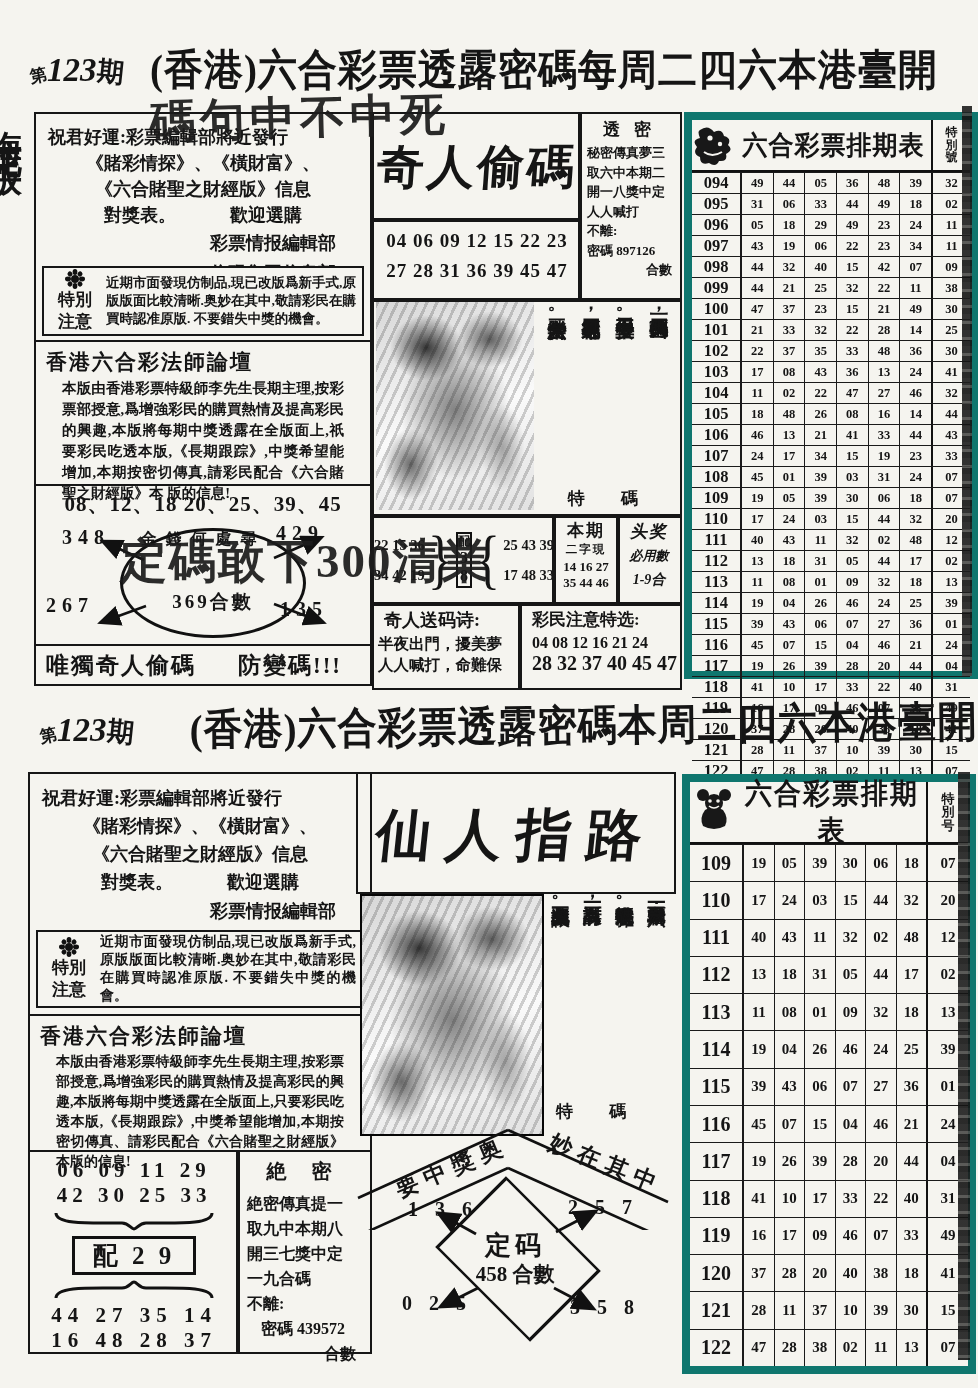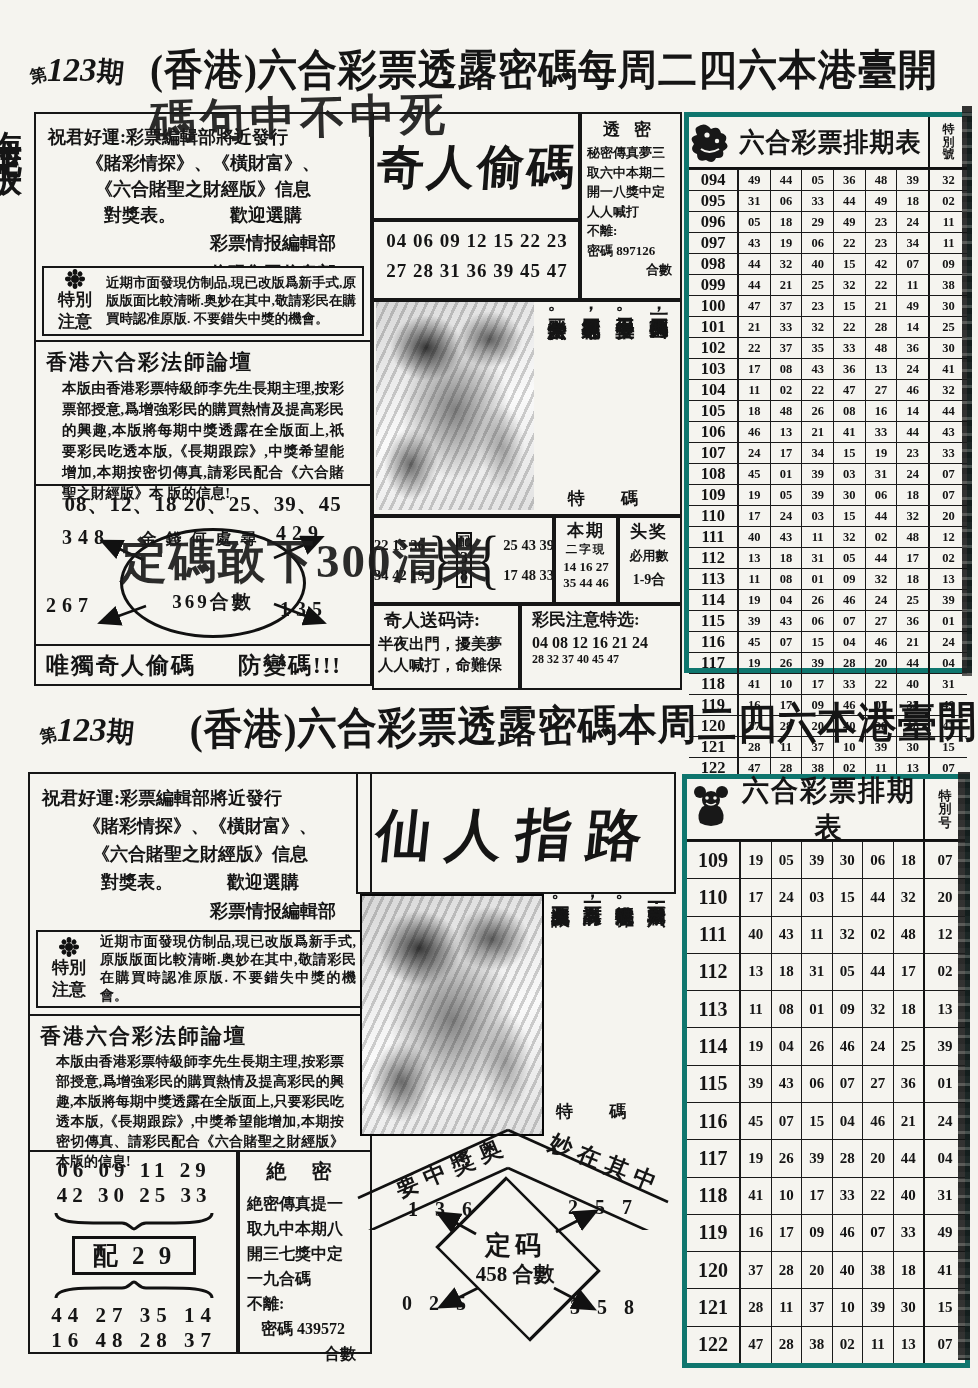--- a/index.html
+++ b/index.html
@@ -1,20 +1,20 @@
 <!DOCTYPE html>
 <html><head>
 <meta charset="utf-8">
 <style>
   html,body{margin:0;padding:0;background:#9a9a96;}
   .page{position:relative;width:978px;height:1388px;margin:0 auto;background:#f5f4ef;
         font-family:"Liberation Serif","DejaVu Serif",serif;color:#151515;overflow:hidden;}
   .abs{position:absolute;}
   .b2{border:2px solid #161616;}
-  .b3{border:5px solid #0f766e;}
+  .b3{border:8px solid #0f766e;}
   .ctr{text-align:center;}
   .bold{font-weight:bold;}
   .hdr{font-weight:bold;font-size:39px;letter-spacing:1px;white-space:nowrap;transform:scaleY(1.08);transform-origin:left bottom;}
   .issue{white-space:nowrap;}
   .issue .pre{font-size:17px;font-weight:bold;display:inline-block;transform:rotate(-12deg);}
   .issue .num{font-size:33px;font-weight:bold;font-style:italic;}
   .issue .suf{font-size:27px;font-weight:bold;display:inline-block;transform:rotate(6deg);}
   .greet{font-size:18px;font-weight:bold;line-height:26px;padding:10px 12px 0 12px;}
   .dept{font-size:18px;font-weight:bold;line-height:30px;text-align:right;padding-right:34px;}
   .noticebox{display:flex;align-items:center;background:#f5f4ef;}
@@ -189,35 +189,35 @@
       <div>17 48 33</div>
     </div>
   </div>
 
   <div class="abs b2 ctr" style="left:552px;top:514px;width:64px;height:88px;">
     <div class="bold" style="font-size:17px;margin-top:3px;letter-spacing:2px;">本期</div>
     <div class="bold" style="font-size:11.5px;letter-spacing:2px;">二字現</div>
     <div class="bold" style="font-size:13px;margin-top:2px;">14 16 27</div>
     <div class="bold" style="font-size:13px;">35 44 46</div>
   </div>
-  <div class="abs b2 ctr" style="left:616px;top:514px;width:62px;height:88px;">
+  <div class="abs b2 ctr" style="left:616px;top:514px;width:62px;height:88px;font-style:italic;">
     <div class="bold" style="font-size:17px;margin-top:4px;letter-spacing:2px;">头奖</div>
     <div class="bold" style="font-size:13px;margin-top:4px;">必用數</div>
     <div class="bold" style="font-size:14px;margin-top:6px;">1-9合</div>
   </div>
 
   <div class="abs b2" style="left:372px;top:602px;width:146px;height:84px;">
     <div class="bold" style="font-size:18px;padding:4px 0 0 10px;">奇人送码诗:</div>
     <div class="bold" style="font-size:15.5px;padding:2px 0 0 4px;">半夜出門，擾美夢</div>
     <div class="bold" style="font-size:15.5px;padding:0 0 0 4px;">人人喊打，命難保</div>
   </div>
   <div class="abs b2" style="left:518px;top:602px;width:160px;height:84px;">
     <div class="bold" style="font-size:17px;padding:4px 0 0 12px;">彩民注意特选:</div>
     <div class="nums-big" style="font-size:16px;padding:3px 0 0 12px;">04 08 12 16 21 24</div>
-    <div class="nums-big" style="font-size:12px;padding:0 16px 0 12px;">28 32 37 40 45 47</div>
+    <div class="nums-big" style="font-size:20px;padding:0 16px 0 12px;">28 32 37 40 45 47</div>
   </div>
 
   <div class="abs b3 t-top" style="left:684px;top:112px;width:278px;height:551px;">
     <div class="thead" style="height:50px;">
       <span style="width:44px;">
         <svg width="40" height="42" viewBox="0 0 40 42" style="margin:2px auto;">
           <path d="M6,6 q8,-6 14,2 q8,-4 10,4 q8,2 4,9 q6,5 -2,9 q2,8 -7,7 q-3,7 -10,2 q-9,3 -9,-6 q-8,-3 -3,-10 q-6,-7 3,-9 q-3,-7 0,-8z" fill="#181818"></path>
           <circle cx="16" cy="14" r="2.6" fill="#f5f4ef"></circle>
             <circle cx="26" cy="20" r="2.2" fill="#f5f4ef"></circle>
           <path d="M10,28 q8,6 18,0" stroke="#f5f4ef" stroke-width="2" fill="none"></path>

